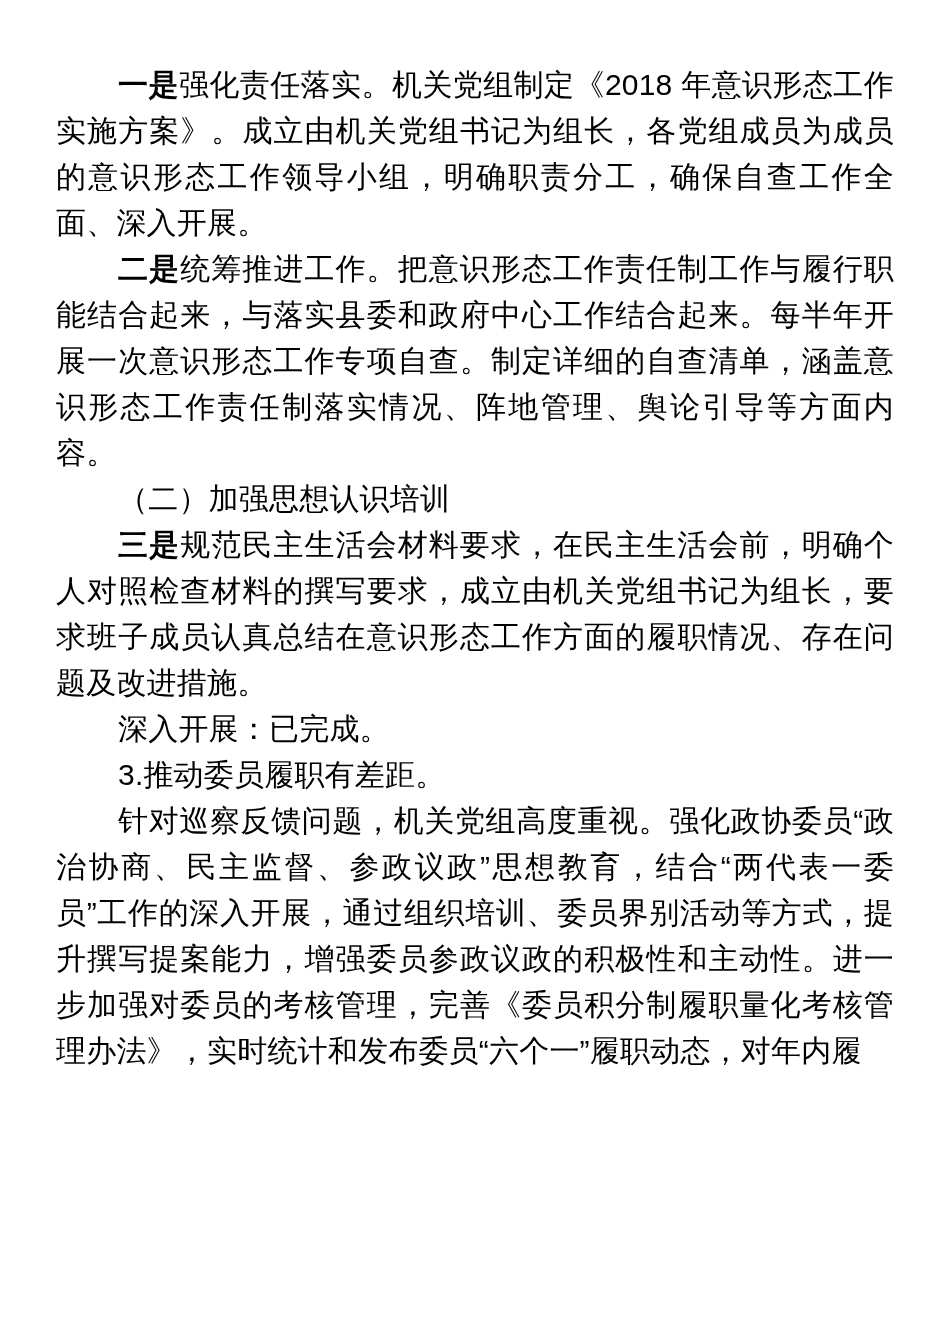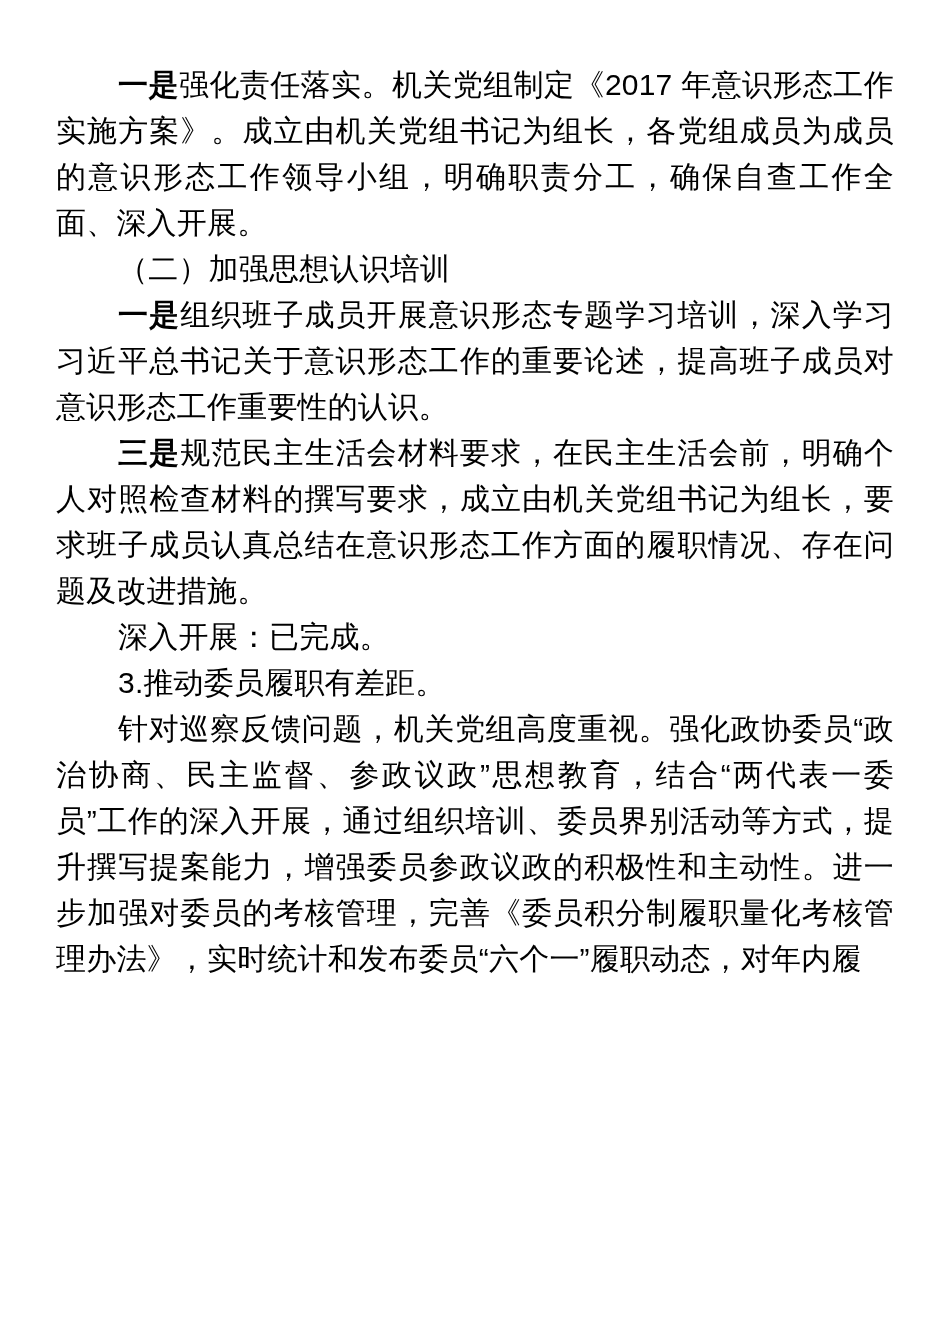--- a/index.html
+++ b/index.html
@@ -44,26 +44,26 @@
   .lead {
     font-weight: 700;
   }
 </style>
 </head>
 <body>
 
 <div class="page">
   <div class="content">
 
-    <p class="para"><span class="lead">一是</span><span>强化责任落实。机关党组制定《2017 年意识形态工作实施方案》。成立由机关党组书记为组长，各党组成员为成员的意识形态工作领导小组，明确职责分工，确保自查工作全面、深入开展。</span></p>
+    <p class="para"><span class="lead">一是</span><span>强化责任落实。机关党组制定《2018 年意识形态工作实施方案》。成立由机关党组书记为组长，各党组成员为成员的意识形态工作领导小组，明确职责分工，确保自查工作全面、深入开展。</span></p>
 
+    <p class="para"><span class="lead">二是</span><span>统筹推进工作。把意识形态工作责任制工作与履行职能结合起来，与落实县委和政府中心工作结合起来。每半年开展一次意识形态工作专项自查。制定详细的自查清单，涵盖意识形态工作责任制落实情况、阵地管理、舆论引导等方面内容。</span></p>
 
     <p class="para"><span>（二）加强思想认识培训</span></p>
 
-    <p class="para"><span class="lead">一是</span><span>组织班子成员开展意识形态专题学习培训，深入学习习近平总书记关于意识形态工作的重要论述，提高班子成员对意识形态工作重要性的认识。</span></p>
 
 
     <p class="para"><span class="lead">三是</span><span>规范民主生活会材料要求，在民主生活会前，明确个人对照检查材料的撰写要求，成立由机关党组书记为组长，要求班子成员认真总结在意识形态工作方面的履职情况、存在问题及改进措施。</span></p>
 
     <p class="para"><span>深入开展：已完成。</span></p>
 
     <p class="para"><span>3.推动委员履职有差距。</span></p>
 
     <p class="para last"><span>针对巡察反馈问题，机关党组高度重视。强化政协委员“政治协商、民主监督、参政议政”思想教育，结合“两代表一委员”工作的深入开展，通过组织培训、委员界别活动等方式，提升撰写提案能力，增强委员参政议政的积极性和主动性。进一步加强对委员的考核管理，完善《委员积分制履职量化考核管理办法》，实时统计和发布委员“六个一”履职动态，对年内履</span></p>
 

